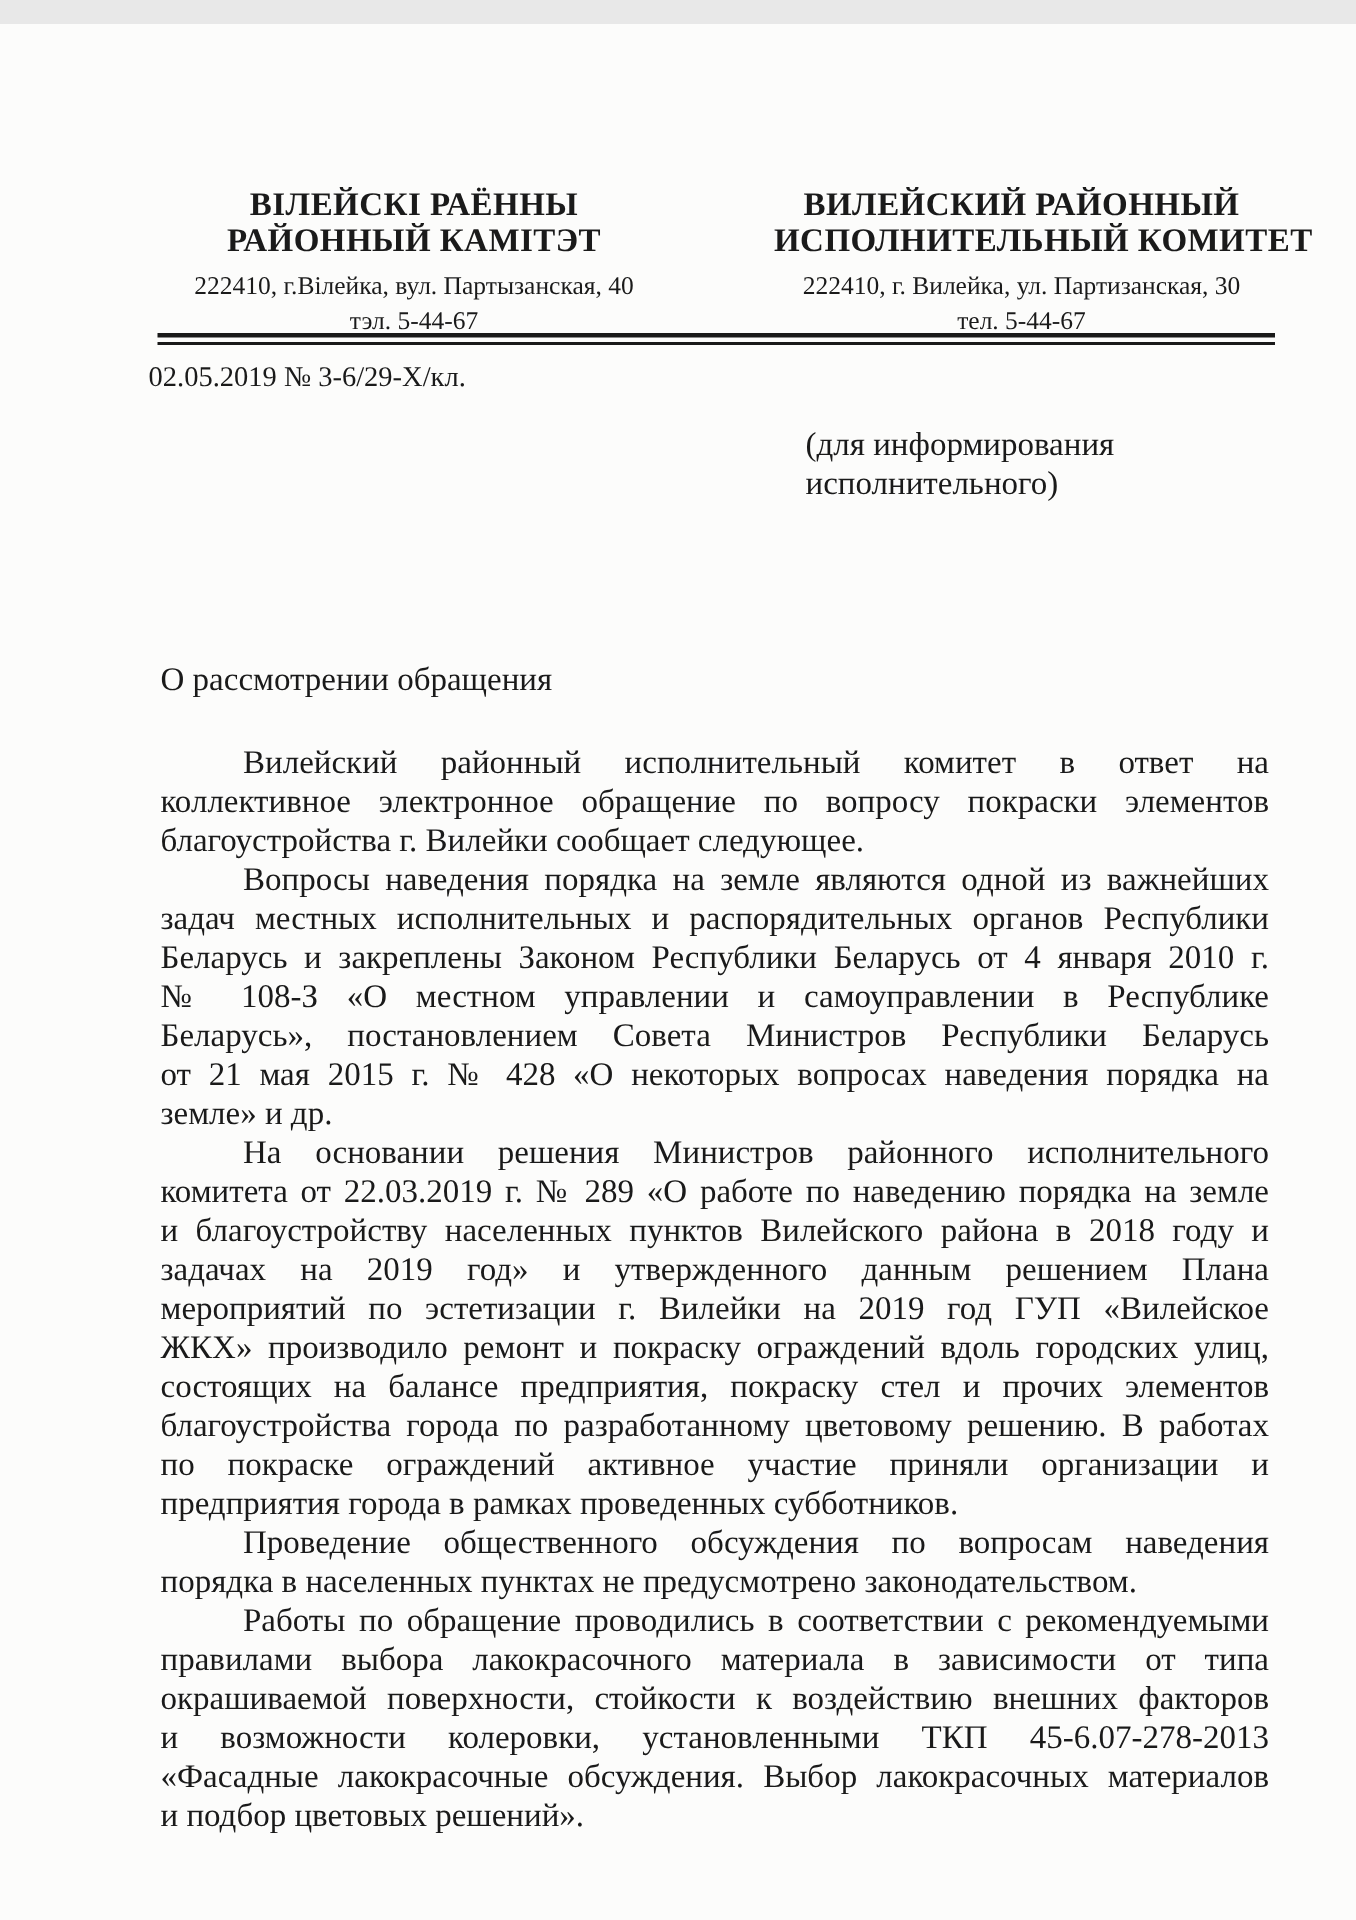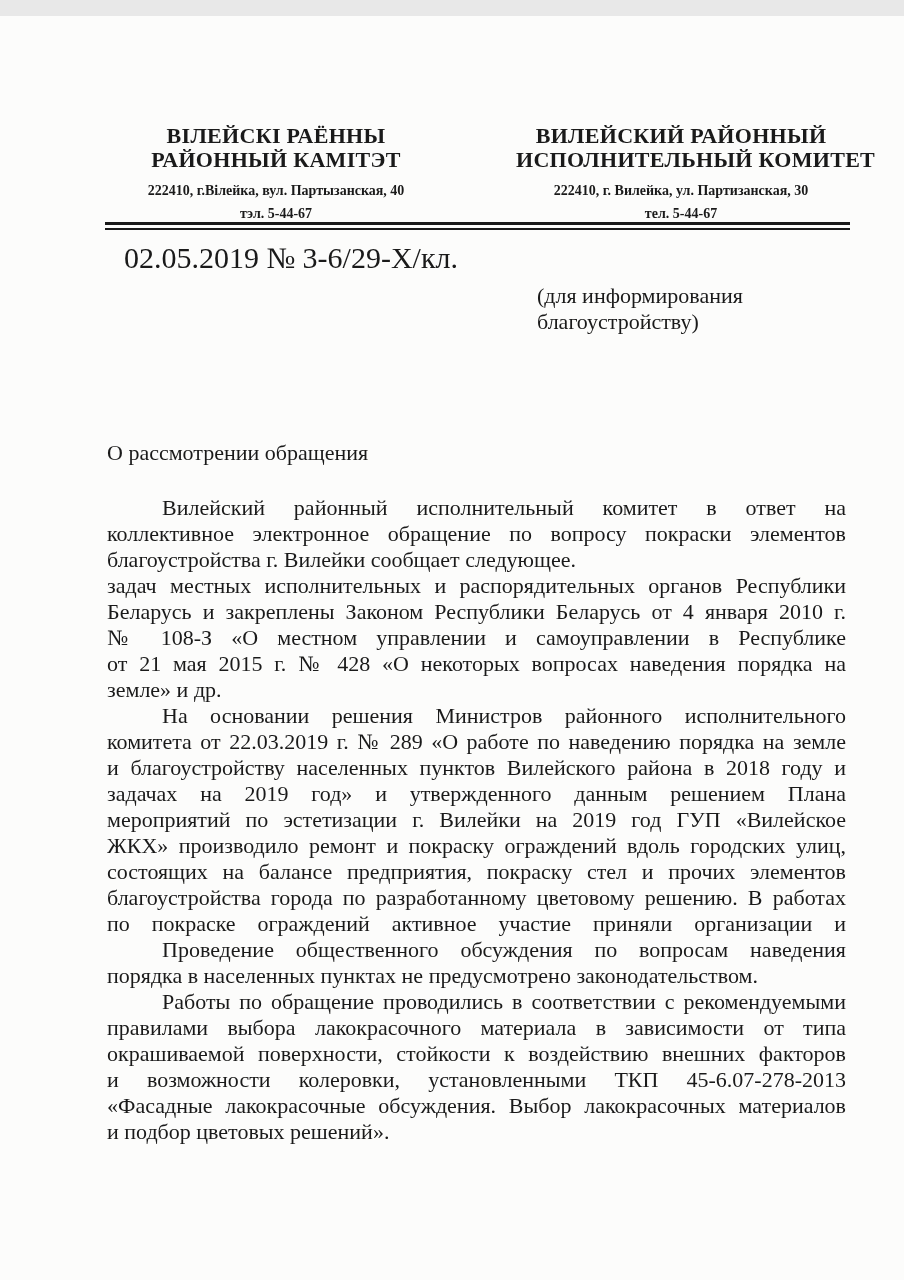--- a/index.html
+++ b/index.html
@@ -32,43 +32,42 @@
   .lh-col.right { width: 330px; }
   .org-name {
     font-weight: bold;
     font-size: 22px;
     line-height: 24px;
     letter-spacing: 0.3px;
     white-space: nowrap;
   }
   .org-contacts {
     margin-top: 7px;
-    font-size: 14px;
+    font-size: 17px;
     line-height: 23px;
     white-space: nowrap;
-    font-weight: bold;
   }
 
   
   .double-rule {
     position: absolute;
     top: 206px;
     left: 105px;
     width: 745px;
     height: 3px;
     border-top: 3px solid #191919;
     border-bottom: 2px solid #191919;
   }
 
   
   .ref-line {
     position: absolute;
     top: 225px;
-    left: 124px;
-    font-size: 30px;
+    left: 99px;
+    font-size: 19px;
     white-space: nowrap;
   }
   .recipient {
     position: absolute;
     top: 267px;
     left: 537px;
     font-size: 22px;
     line-height: 26px;
   }
   .subject {
@@ -124,48 +123,51 @@
       </div>
     </div>
   </div>
 
   <div class="double-rule" style="border-top-color: rgb(25, 25, 25); border-bottom-color: rgb(25, 25, 25);"></div>
 
   <div class="ref-line">02.05.2019 № 3-6/29-Х/кл.</div>
 
   <div class="recipient">
     <div>(для информирования</div>
-    <div>благоустройству)</div>
+    <div>исполнительного)</div>
   </div>
 
   <div class="subject">О рассмотрении обращения</div>
 
   <div class="body-text">
       <div class="para">
         <div class="line first">Вилейский районный исполнительный комитет в ответ на</div>
         <div class="line">коллективное электронное обращение по вопросу покраски элементов</div>
         <div class="line last">благоустройства г. Вилейки сообщает следующее.</div>
       </div>
       <div class="para">
+        <div class="line first">Вопросы наведения порядка на земле являются одной из важнейших</div>
         <div class="line">задач местных исполнительных и распорядительных органов Республики</div>
         <div class="line">Беларусь и закреплены Законом Республики Беларусь от 4 января 2010 г.</div>
         <div class="line">№ 108-З «О местном управлении и самоуправлении в Республике</div>
+        <div class="line">Беларусь», постановлением Совета Министров Республики Беларусь</div>
         <div class="line">от 21 мая 2015 г. № 428 «О некоторых вопросах наведения порядка на</div>
         <div class="line last">земле» и др.</div>
       </div>
       <div class="para">
         <div class="line first">На основании решения Министров районного исполнительного</div>
         <div class="line">комитета от 22.03.2019 г. № 289 «О работе по наведению порядка на земле</div>
         <div class="line">и благоустройству населенных пунктов Вилейского района в 2018 году и</div>
         <div class="line">задачах на 2019 год» и утвержденного данным решением Плана</div>
         <div class="line">мероприятий по эстетизации г. Вилейки на 2019 год ГУП «Вилейское</div>
         <div class="line">ЖКХ» производило ремонт и покраску ограждений вдоль городских улиц,</div>
         <div class="line">состоящих на балансе предприятия, покраску стел и прочих элементов</div>
         <div class="line">благоустройства города по разработанному цветовому решению. В работах</div>
         <div class="line">по покраске ограждений активное участие приняли организации и</div>
+        <div class="line last">предприятия города в рамках проведенных субботников.</div>
       </div>
       <div class="para">
         <div class="line first">Проведение общественного обсуждения по вопросам наведения</div>
         <div class="line last">порядка в населенных пунктах не предусмотрено законодательством.</div>
       </div>
       <div class="para">
         <div class="line first">Работы по обращение проводились в соответствии с рекомендуемыми</div>
         <div class="line">правилами выбора лакокрасочного материала в зависимости от типа</div>
         <div class="line">окрашиваемой поверхности, стойкости к воздействию внешних факторов</div>
         <div class="line">и возможности колеровки, установленными ТКП 45-6.07-278-2013</div>

